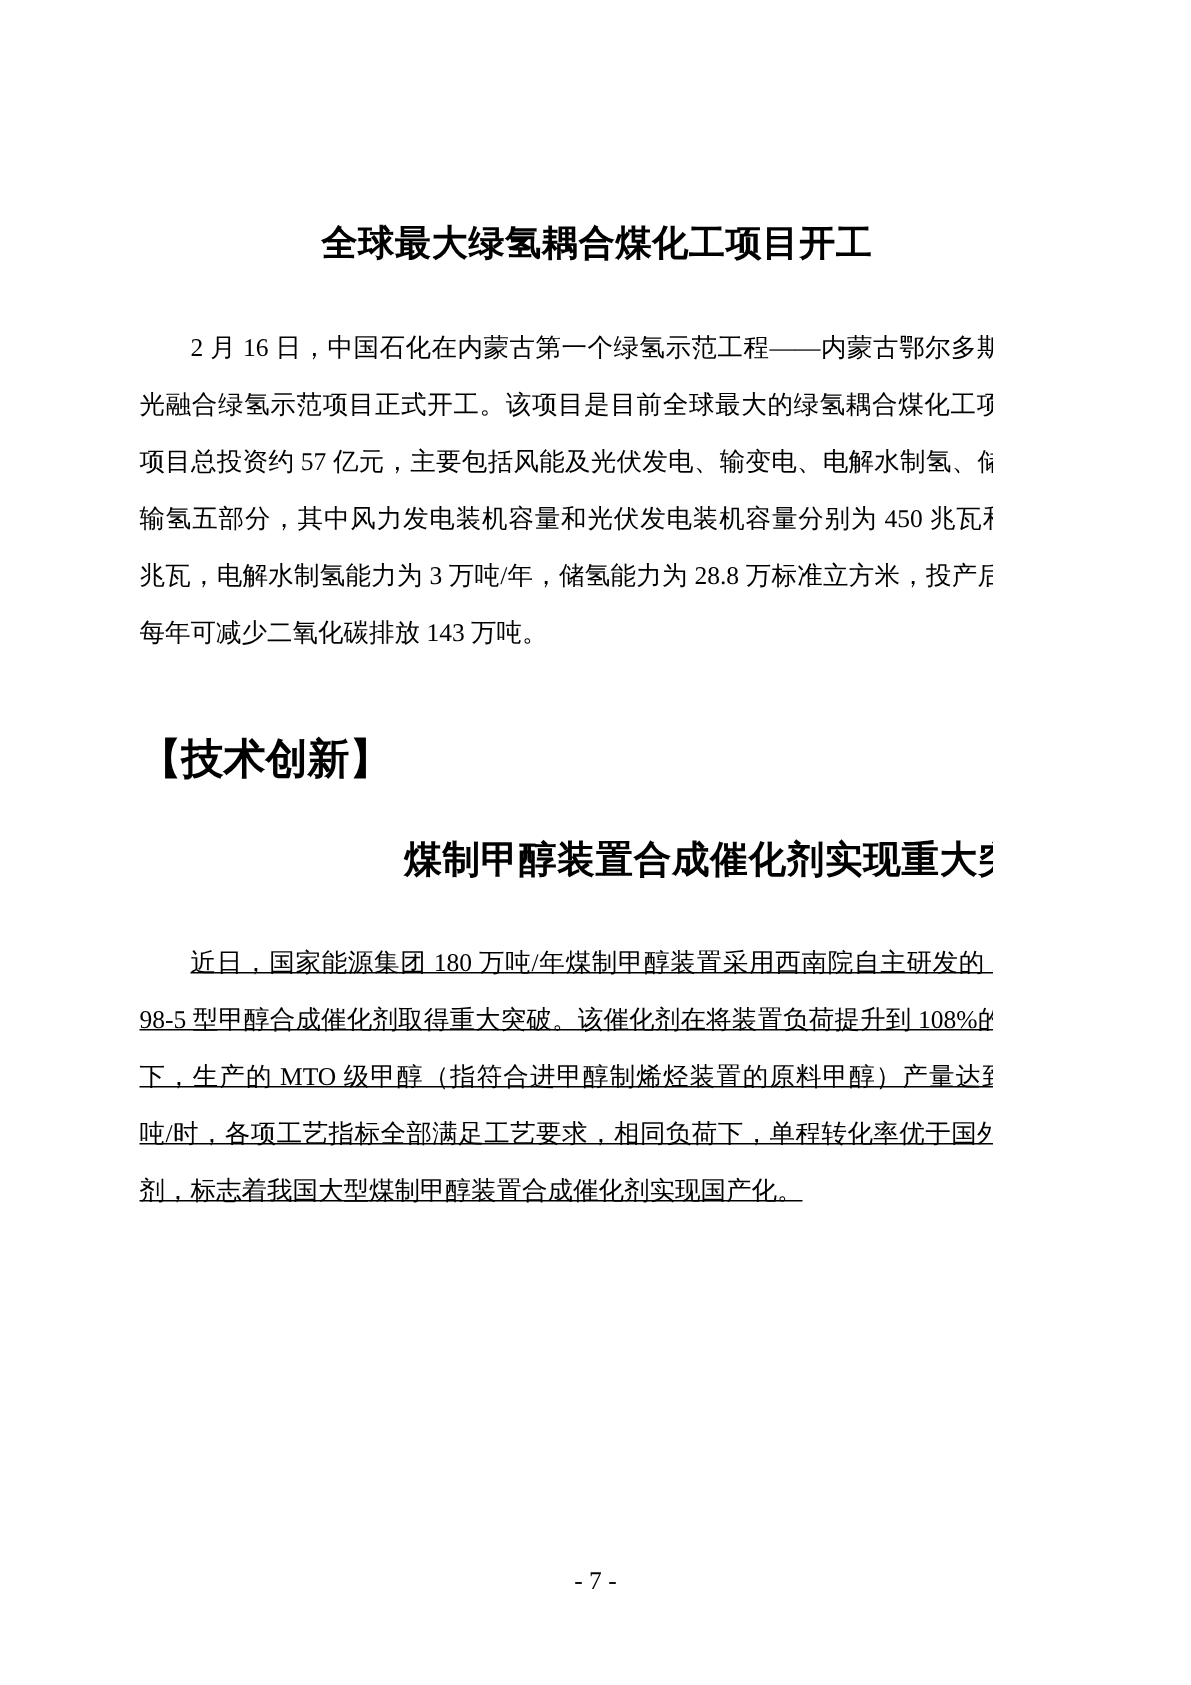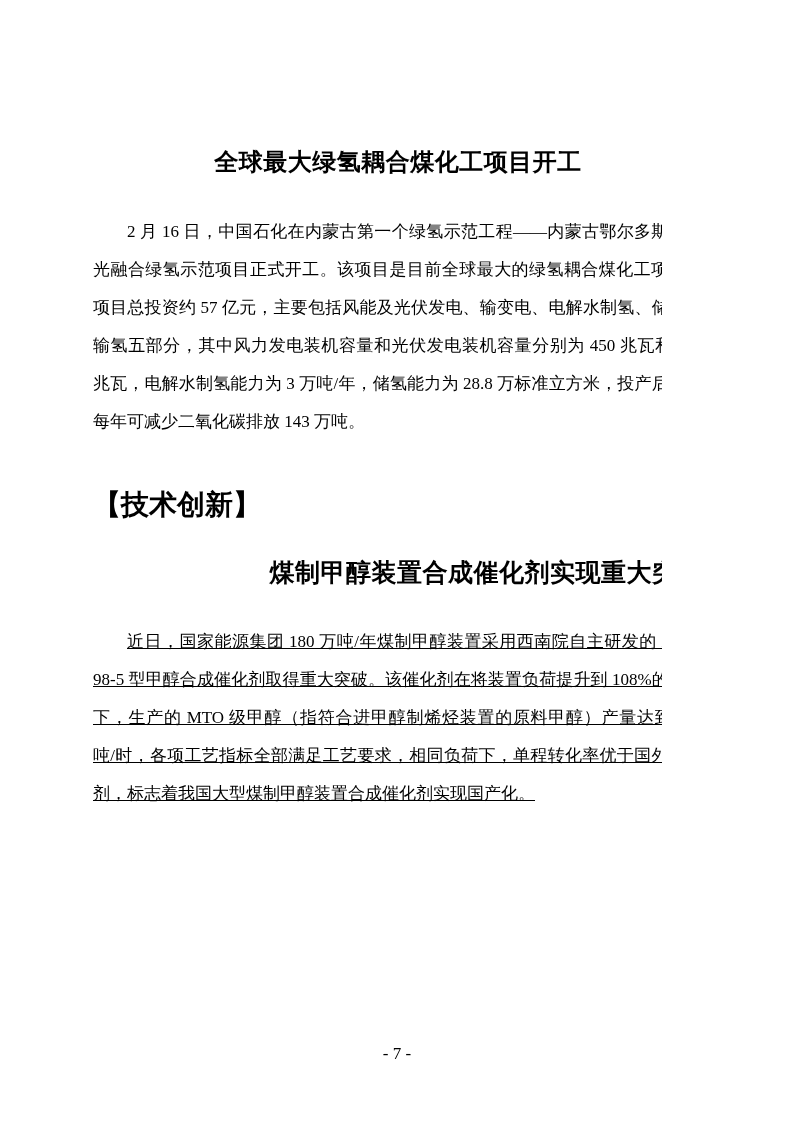--- a/index.html
+++ b/index.html
@@ -35,21 +35,21 @@
   }
   .body-para {
     font-size: 17px;
     line-height: 38px;
     text-align: justify;
     text-justify: inter-ideograph;
     text-indent: 2em;
     margin-top: 12px;
   }
   .section-header {
-    font-family: Liberation Mono, monospace;
+    font-family: Liberation Serif, serif;
     font-weight: 700;
     font-size: 28px;
     line-height: 34px;
     text-align: left;
   }
   .page-footer {
     position: absolute;
     top: 1042px;
     left: 0;
     width: 794px;

